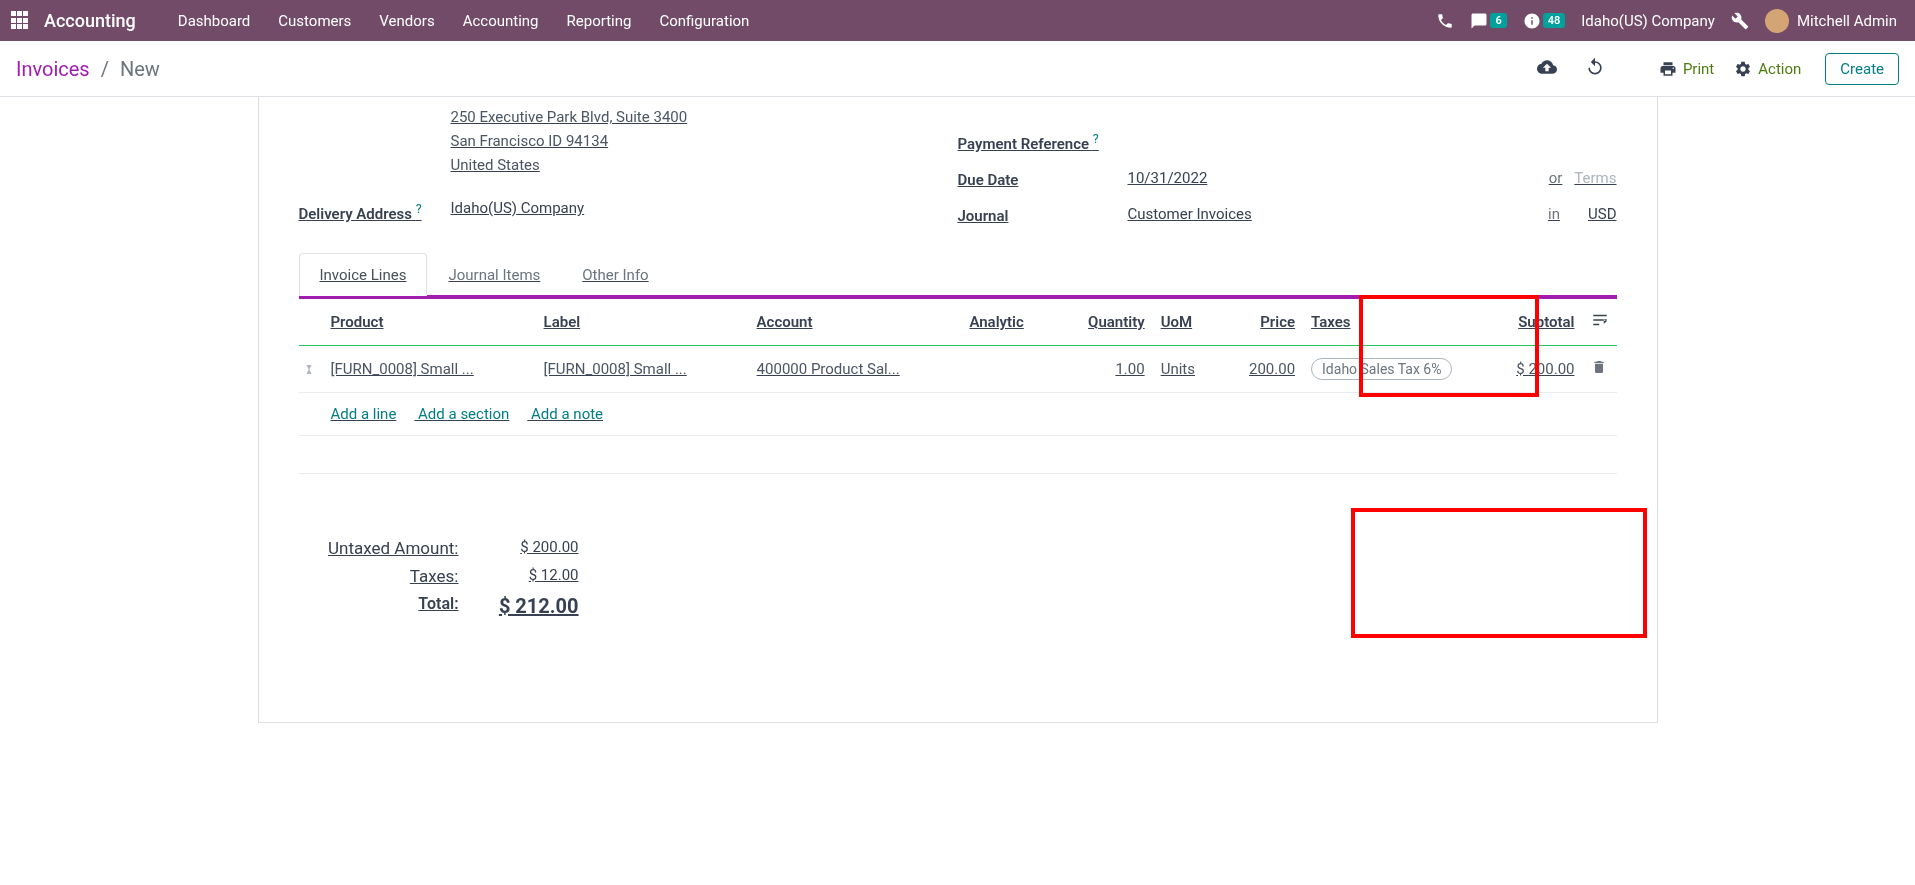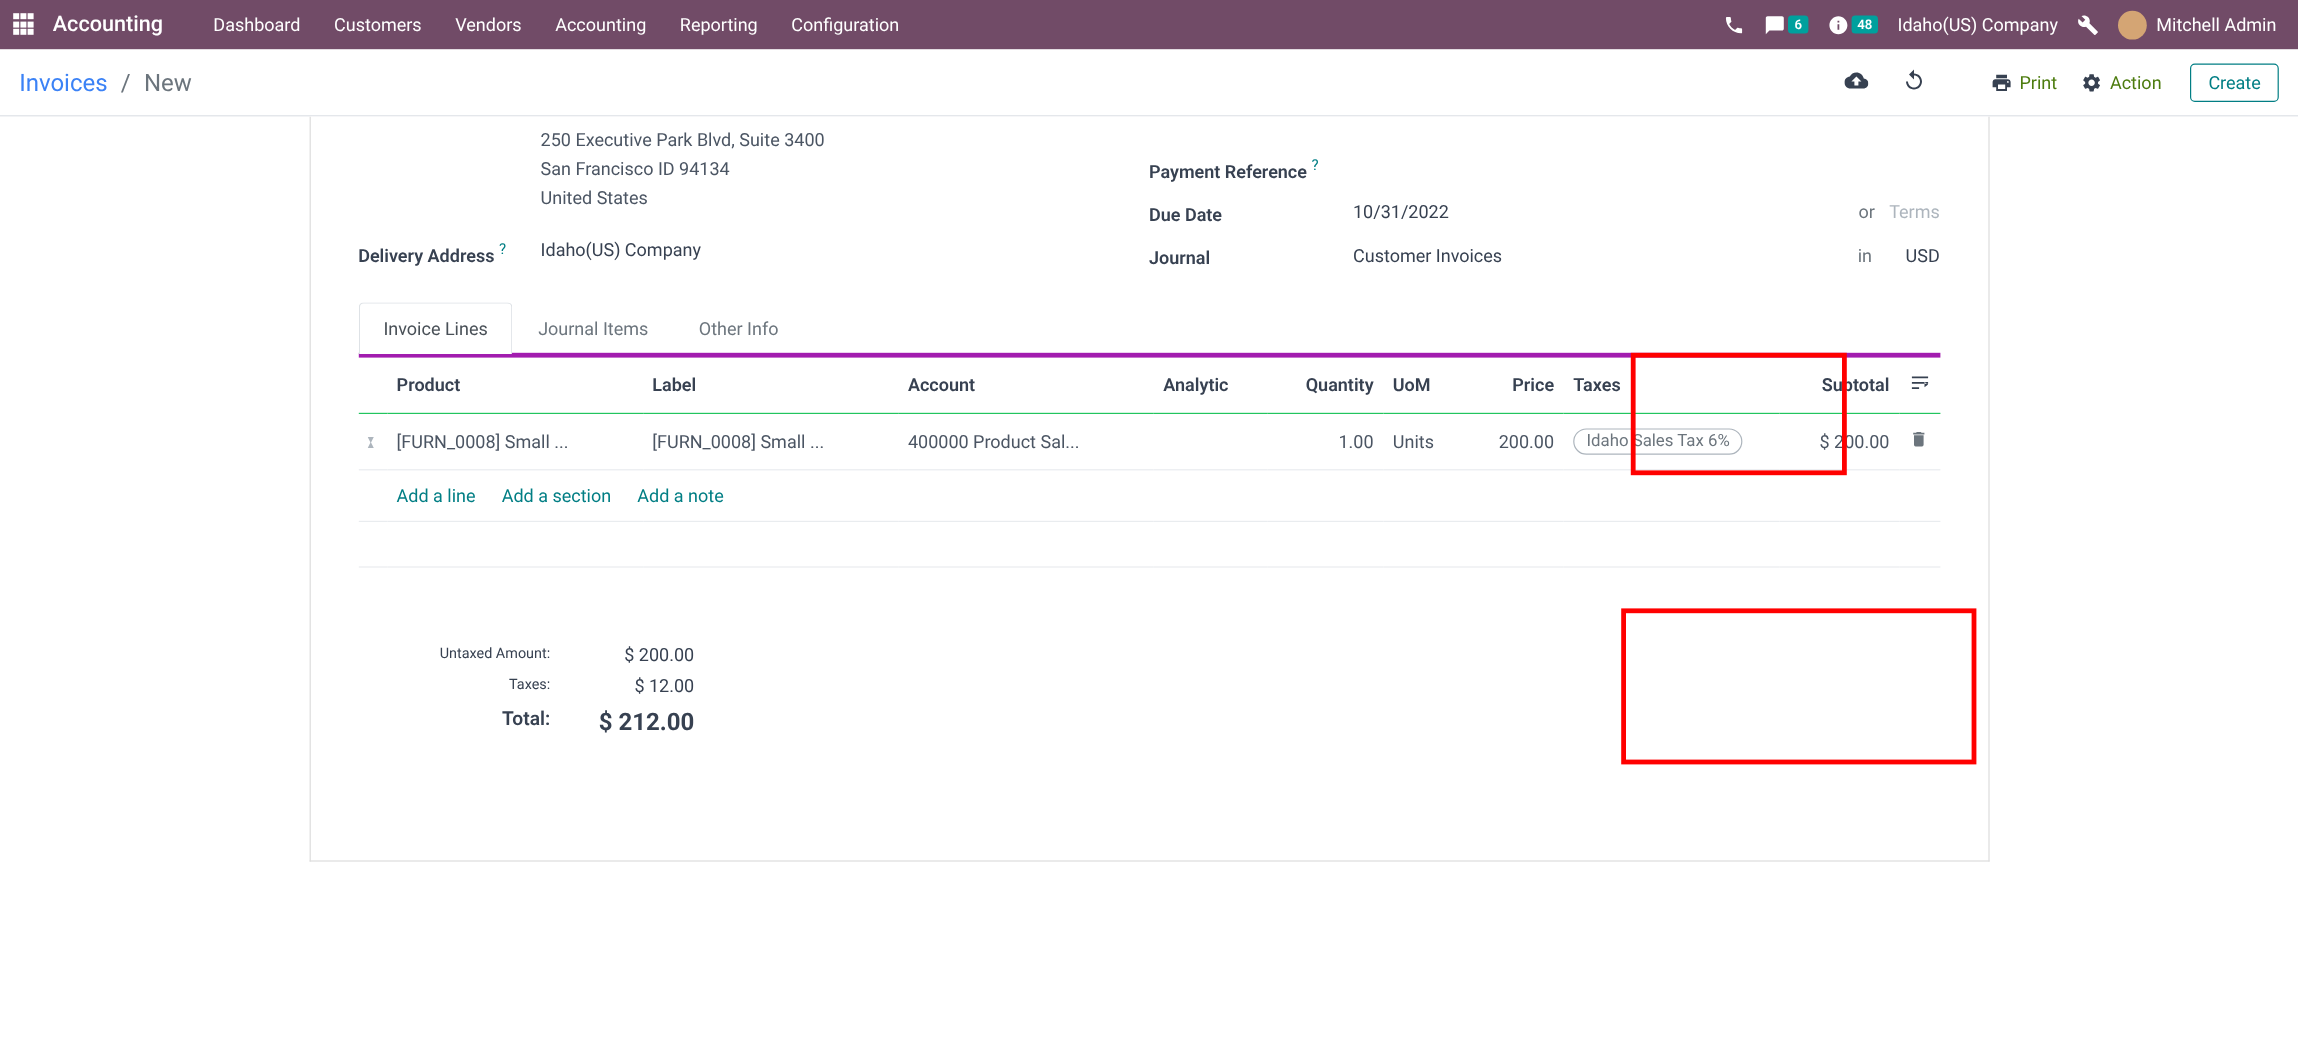--- a/index.html
+++ b/index.html
@@ -13,33 +13,33 @@
 .topbar .nav-item { padding: 0 14px; cursor: pointer; font-size: 15px; }
 .topbar .spacer { flex: 1; }
 .topbar .right-item { display: flex; align-items: center; padding: 0 8px; cursor: pointer; position: relative; }
 .topbar .badge { background: #00A09D; color: #fff; font-size: 11px; padding: 1px 5px; border-radius: 3px; margin-left: 2px; font-weight: 600; }
 .topbar .avatar { width: 24px; height: 24px; border-radius: 50%; background: #d4a574; margin-right: 8px; display: inline-block; }
 .topbar svg { width: 18px; height: 18px; fill: #fff; }
 
 
 .controlbar { height: 56px; display: flex; align-items: center; padding: 0 16px; border-bottom: 1px solid #dee2e6; }
 .breadcrumb { font-size: 20px; }
-.breadcrumb .bc-link { color: #3b82f6; cursor: pointer; }
+.breadcrumb .bc-link { color: #a21caf; cursor: pointer; }
 .breadcrumb .bc-sep { color: #6c757d; margin: 0 6px; }
 .breadcrumb .bc-current { color: #6c757d; }
 .controlbar .spacer { flex: 1; }
 .controlbar .ctl-btn { display: inline-flex; align-items: center; padding: 6px 10px; cursor: pointer; color: #4d7c0f; font-size: 15px; }
 .controlbar .ctl-btn svg { width: 18px; height: 18px; fill: #374151; margin-right: 6px; }
 .controlbar .ctl-icon { padding: 6px 14px; cursor: pointer; }
 .controlbar .ctl-icon svg { width: 20px; height: 20px; fill: #374151; }
 .controlbar .create-btn { border: 1px solid #017e84; color: #017e84; padding: 6px 14px; border-radius: 4px; cursor: pointer; margin-left: 14px; font-size: 15px; }
 
 
 .viewport { height: calc(885px - 41px - 56px); overflow-y: scroll; position: relative; }
-.form-sheet { max-width: 1400px; margin: 0 auto; background: #fff; border: 1px solid #ddd; border-top: none; padding: 0 40px 40px 40px; }
+.form-sheet { max-width: 1400px; margin: 0 auto; background: #fff; border: 1px solid #ddd; border-top: none; padding: 0 40px 40px 40px; text-decoration: underline; }
 
 
 .form-row { display: flex; }
 .form-col { flex: 1; }
 .field-pair { display: flex; align-items: flex-start; padding: 8px 0; }
 .field-pair .label { width: 170px; font-weight: 600; color: #374151; font-size: 15px; padding-top: 2px; }
 .field-pair .label sup { color: #017e84; font-weight: 400; cursor: pointer; }
 .field-pair .value { flex: 1; color: #374151; font-size: 15px; }
 .field-pair .or-in { color: #6c757d; margin: 0 10px; font-size: 15px; }
 .field-pair .placeholder { color: #adb5bd; }
@@ -64,21 +64,21 @@
 
 
 .add-row td { border-bottom: 1px solid #e9ecef; }
 .add-link { color: #017e84; cursor: pointer; margin-right: 18px; font-size: 15px; }
 
 
 .bottom-section { display: flex; margin-top: 60px; }
 .terms { flex: 1; color: #4b5563; font-size: 15px; }
 .totals { width: 280px; }
 .totals-row { display: flex; justify-content: space-between; padding: 4px 0; }
-.totals-row .tlabel { text-align: right; flex: 1; color: #374151; font-size: 12px; }
+.totals-row .tlabel { text-align: right; flex: 1; color: #374151; font-size: 17px; }
 .totals-row .tval { width: 120px; text-align: right; font-size: 15px; }
 .totals-row.grand .tlabel { font-weight: 600; font-size: 16px; }
 .totals-row.grand .tval { font-weight: 700; font-size: 20px; }
 
 
 .highlight-box { position: absolute; border: 4px solid #ff0000; pointer-events: none; z-index: 100; }
 
 
 .icon-sort { display: inline-flex; flex-direction: column; line-height: 0; }
 .icon-sort::before { content: "▴"; font-size: 10px; color: #adb5bd; }

